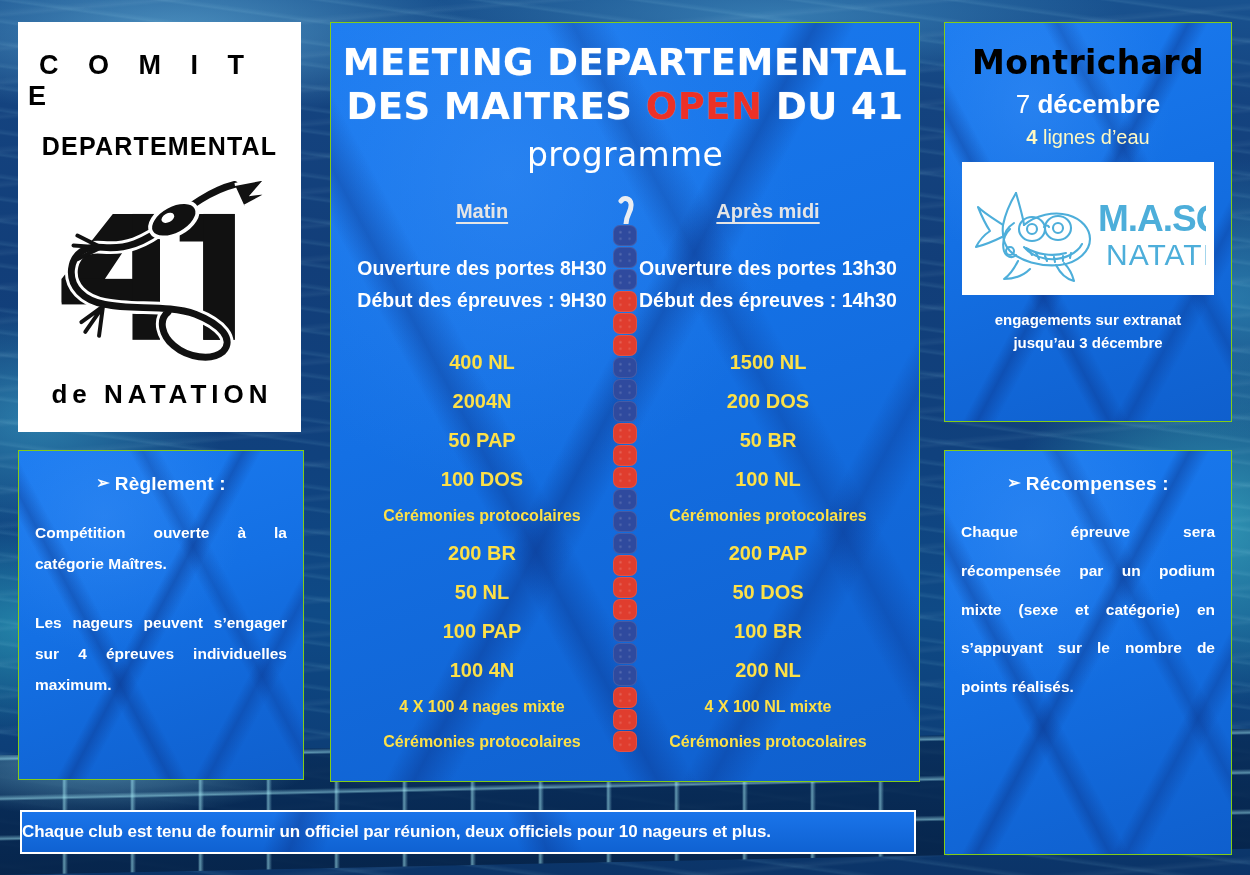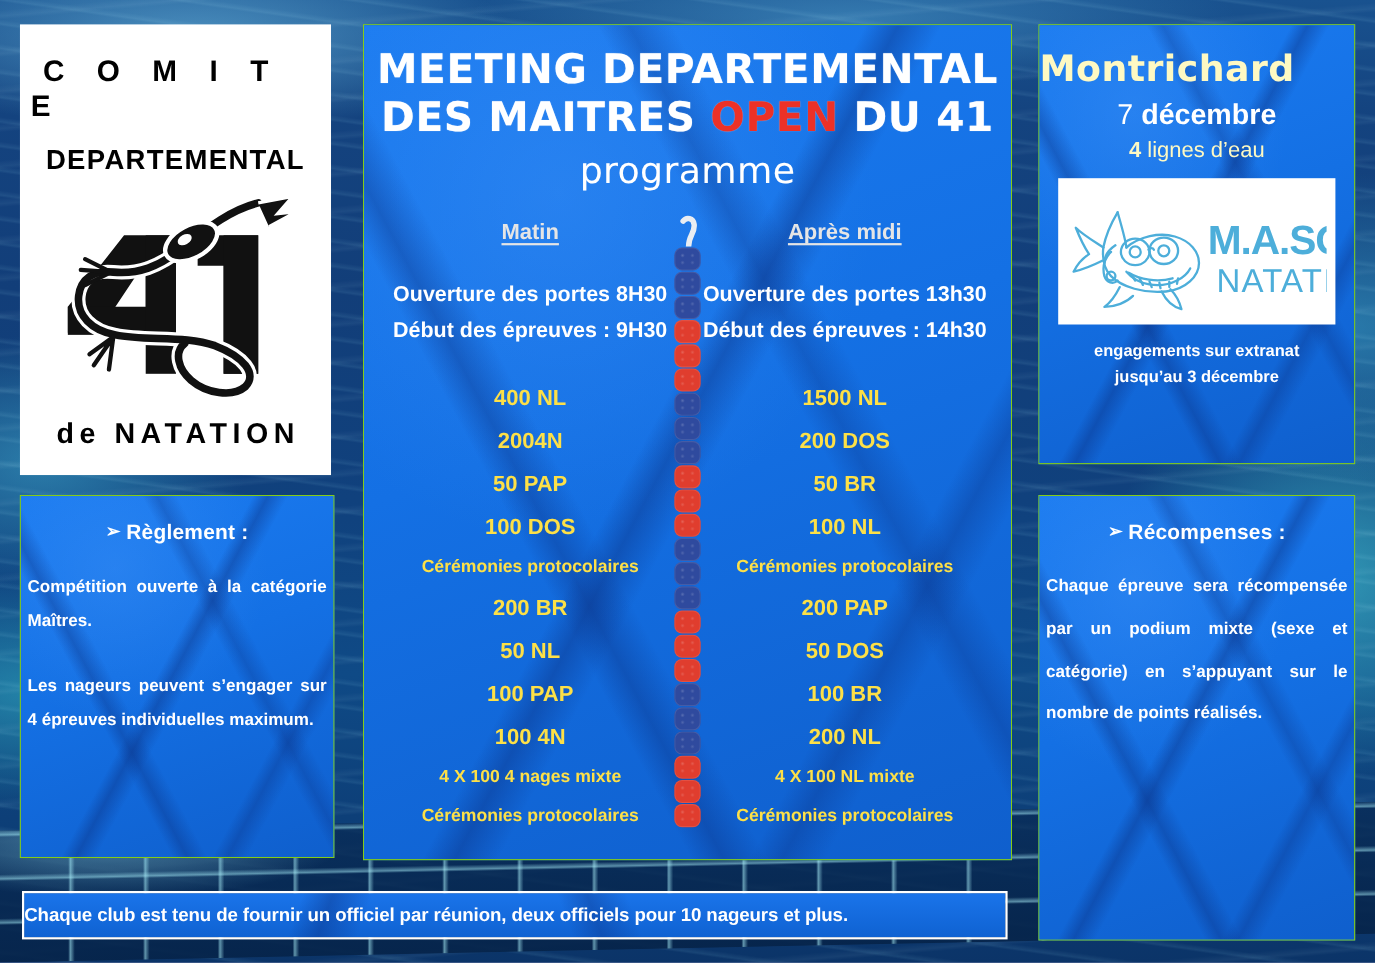--- a/index.html
+++ b/index.html
@@ -175,21 +175,21 @@
     letter-spacing: .2px;
   }
   .arrow-glyph { font-size: 16px; margin-right: 5px; vertical-align: 2px; }
   .box-body {
     color: #fff;
     font-weight: 700;
     font-size: 15.5px;
     line-height: 2.0;
     text-align: justify;
     text-justify: inter-word;
-    padding: 22px 6px 0;
+    padding: 22px 16px 0;
   }
   .box-body p + p { margin-top: 28px; }
 
   
   #panel-program {
     left: 330px; top: 22px;
     width: 590px; height: 760px;
     padding: 0;
   }
 
@@ -292,22 +292,22 @@
   
   #panel-venue {
     left: 944px; top: 22px;
     width: 288px; height: 400px;
     padding: 0;
   }
   .venue-city {
     font-family: "DejaVu Sans", sans-serif;
     font-weight: 700;
     font-size: 33px;
-    color: #fef9c3;
-    text-align: left;
+    color: #000000;
+    text-align: center;
     padding-top: 20px;
     letter-spacing: 0.4px;
   }
   .venue-date {
     font-size: 26px;
     color: #fff;
     text-align: center;
     margin-top: 7px;
     font-weight: 700;
   }

